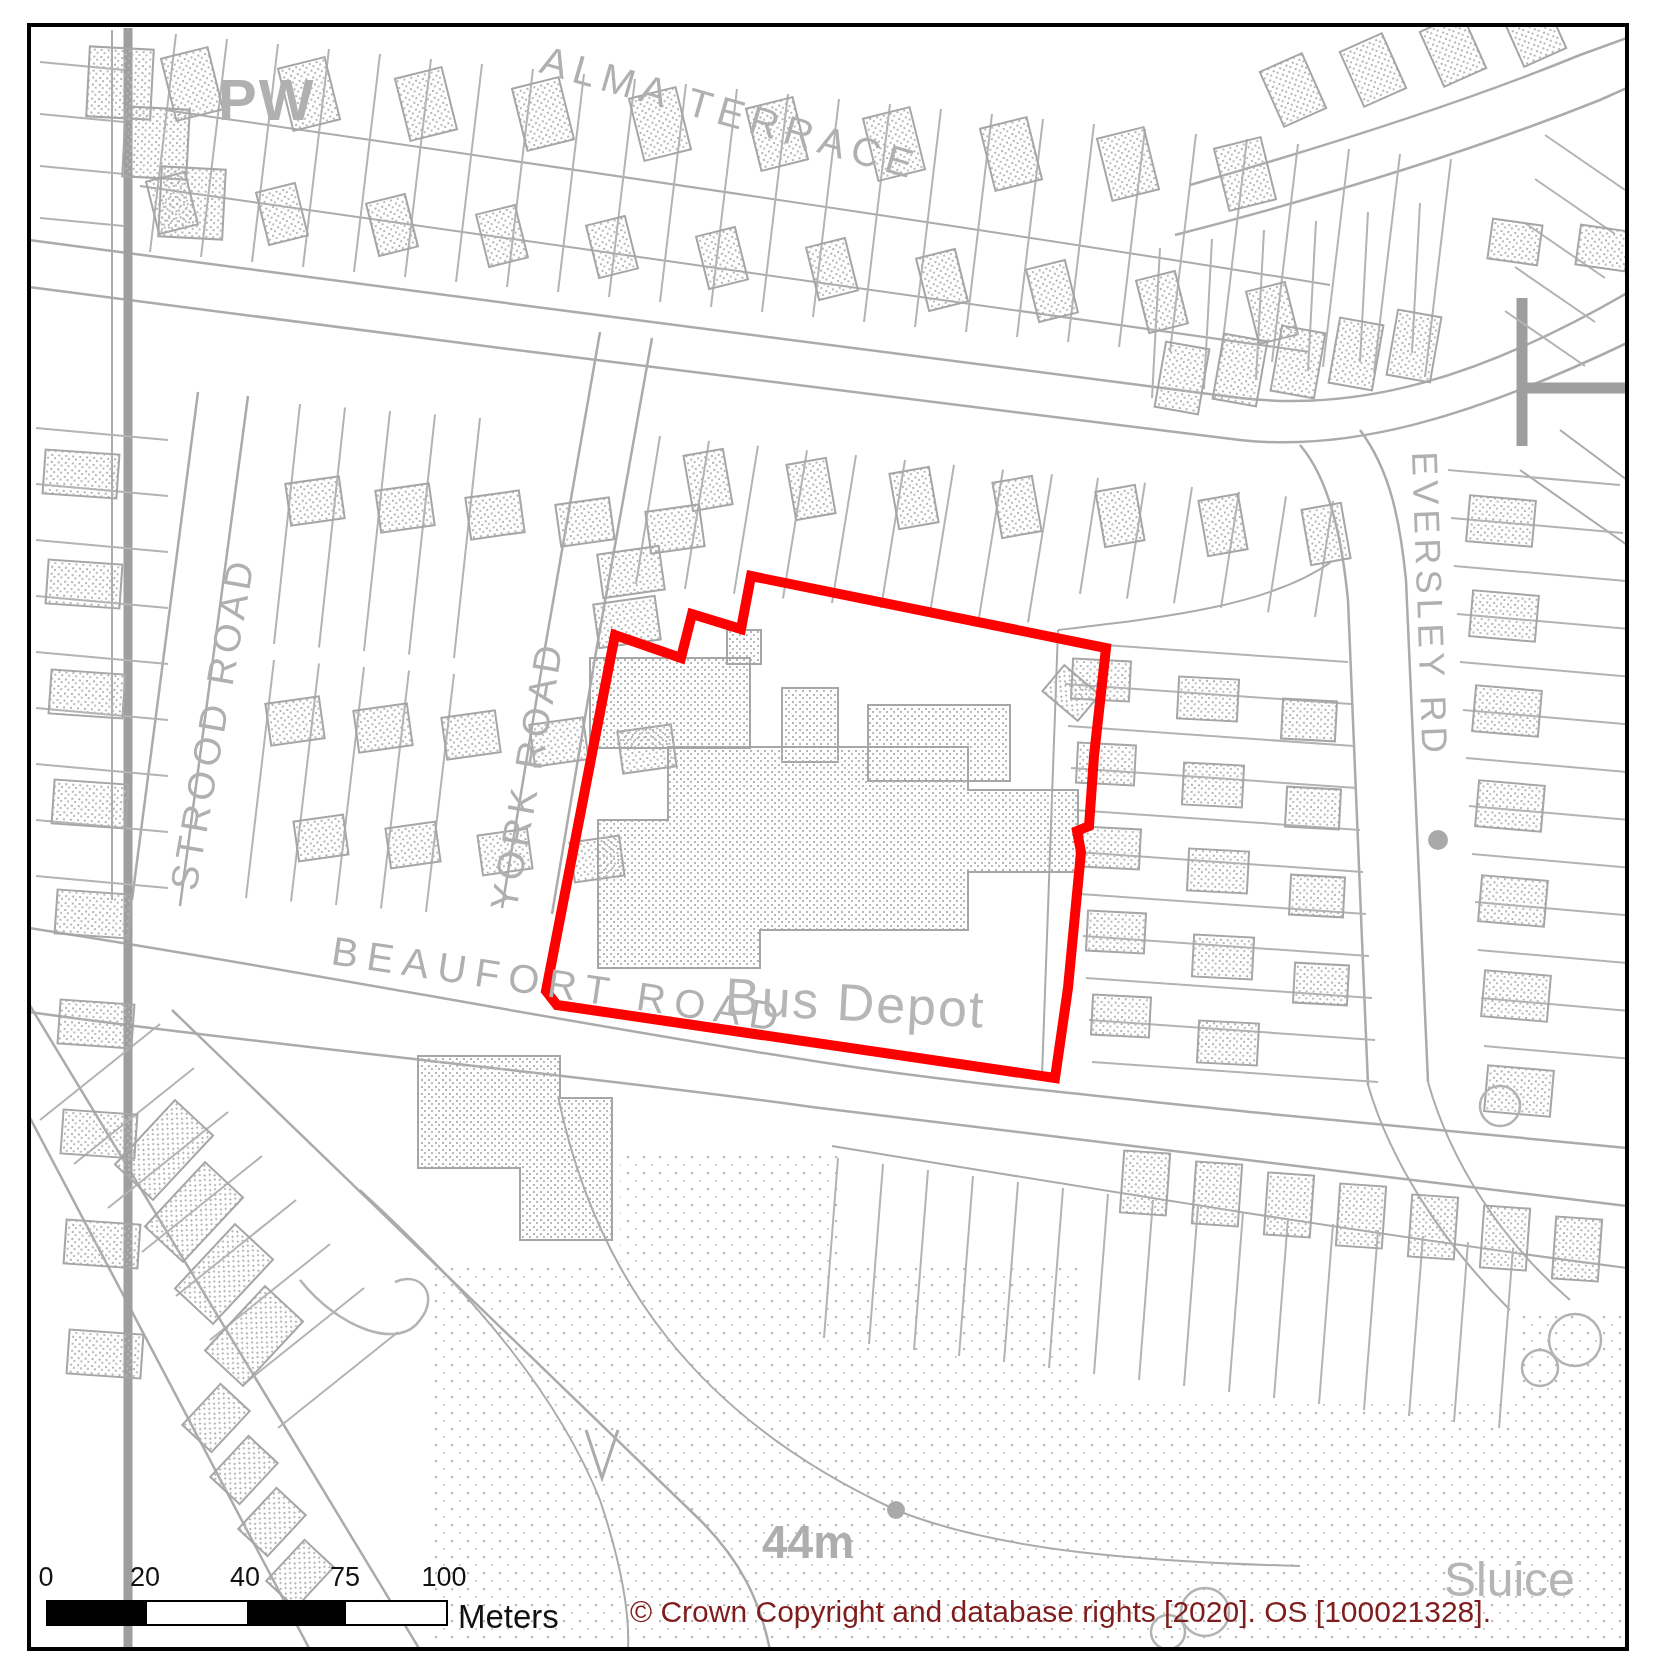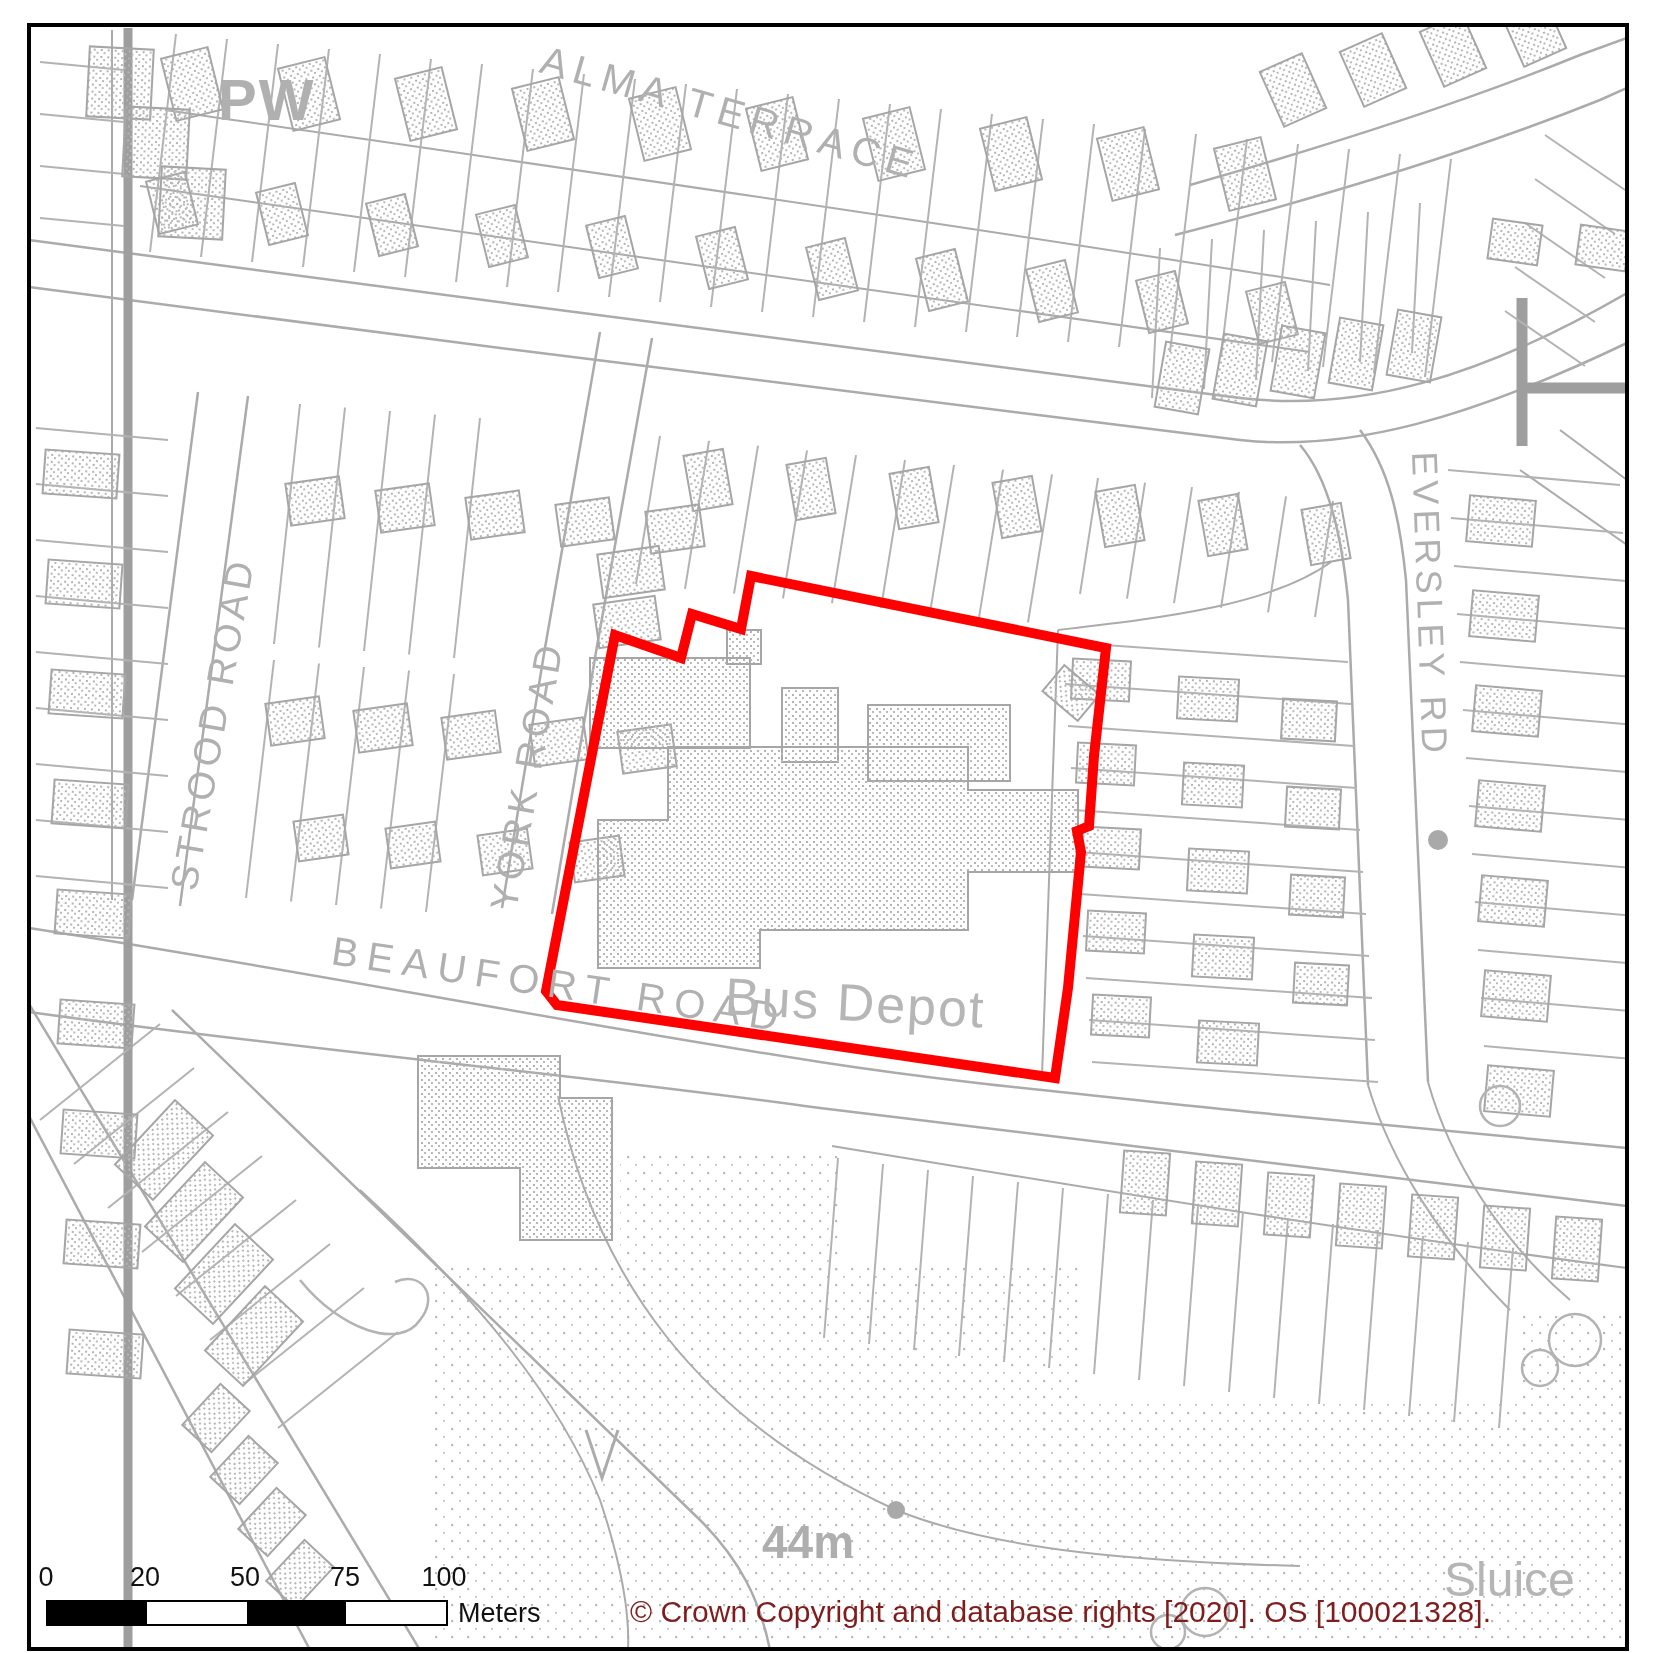--- a/index.html
+++ b/index.html
@@ -8,21 +8,21 @@
   #stage{position:absolute;left:0;top:0;width:1340px;height:1653px;}
   svg{position:absolute;left:0;top:0;}
   .scalebar{position:absolute;left:46px;top:1562px;width:560px;height:70px;}
   .ticks{position:relative;height:32px;font-size:27px;color:#111;}
   .ticks span{position:absolute;transform:translateX(-50%);white-space:nowrap;}
   .bar{position:relative;margin-top:6px;width:398px;height:22px;border:2px solid #000;
        display:flex;background:#fff;}
   .bar div{height:100%;}
   .seg-b{background:#000;}
   .seg-w{background:#fff;}
-  .units{position:absolute;left:412px;top:36px;font-size:27px;color:#111;white-space:nowrap;}
+  .units{position:absolute;left:412px;top:36px;font-size:33px;color:#111;white-space:nowrap;}
   .attribution{position:absolute;left:630px;top:1595px;font-size:30px;color:#7f1d1d;white-space:nowrap;}
 </style>
 </head>
 <body>
 
 <div id="stage">
 
 <svg id="mapsvg" width="1653" height="1653" viewBox="0 0 1653 1653">
   <defs>
     <pattern id="stip" width="7" height="7" patternUnits="userSpaceOnUse">
@@ -351,21 +351,21 @@
     </g>
   </g>
 
   <rect x="29" y="25" width="1598" height="1624" fill="none" stroke="#000" stroke-width="4"></rect>
 </svg>
 
 <div class="scalebar">
   <div class="ticks">
     <span style="left:0">0</span>
     <span style="left:99px">20</span>
-    <span style="left:199px">50</span>
+    <span style="left:199px">40</span>
     <span style="left:299px">75</span>
     <span style="left:398px">100</span>
   </div>
   <div class="bar">
     <div class="seg-b" style="width:99px"></div>
     <div class="seg-w" style="width:100px"></div>
     <div class="seg-b" style="width:99px"></div>
     <div class="seg-w" style="width:100px"></div>
   </div>
   <div class="units">Meters</div>

